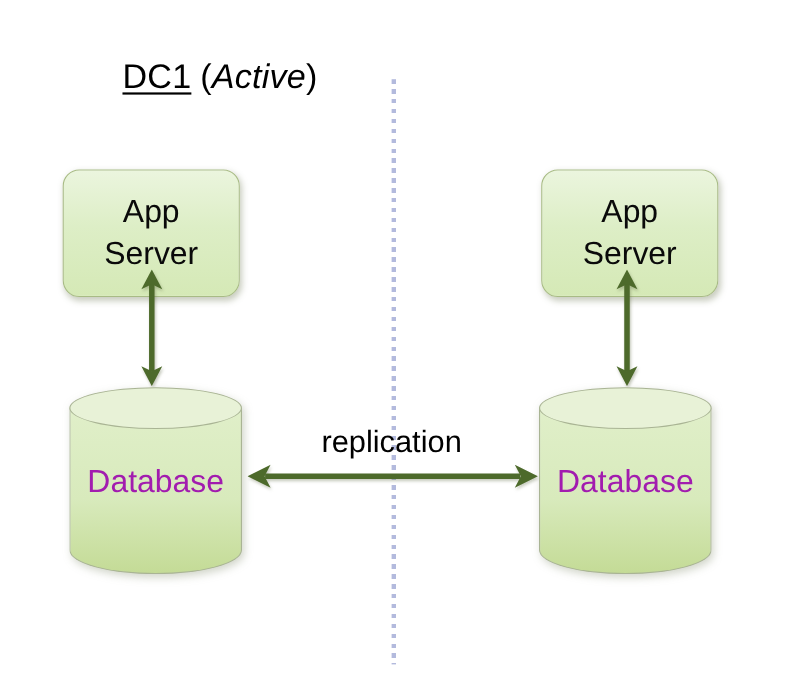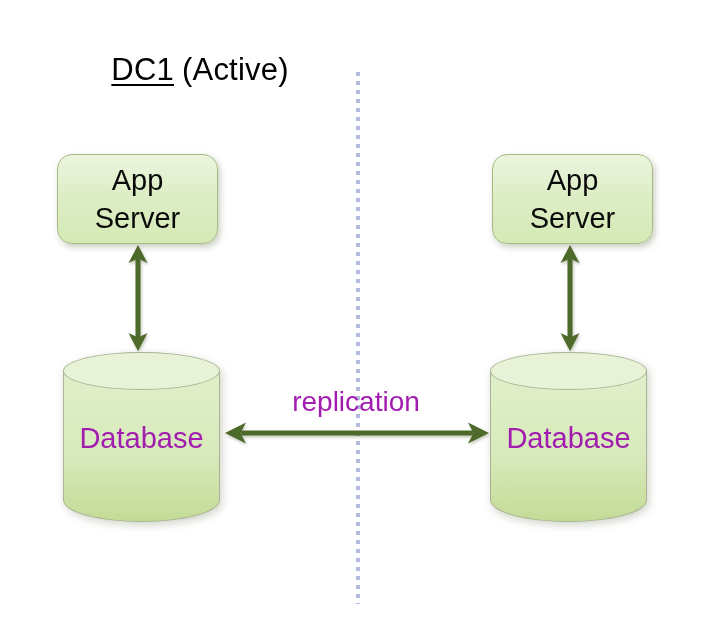--- a/index.html
+++ b/index.html
@@ -25,27 +25,27 @@
   }
   #title-dc1 { left: 57px; }
   #title-dc2 { left: 429px; }
   .dc-name {
     text-decoration: underline;
     text-underline-offset: 4px;
     text-decoration-thickness: 2px;
     margin-left: 38px;
   }
   .paren.open { margin-left: 8px; }
-  .dc-status { }
+  .dc-status { font-style: italic; }
 
   
   .app-box {
     position: absolute;
     width: 161px;
-    height: 90px;
+    height: 116px;
     box-sizing: border-box;
     border: 1.5px solid #a8bb85;
     border-radius: 15px;
     background: linear-gradient(180deg, #ebf5de 0%, #ddeec6 45%, #d5e9b6 100%);
     box-shadow: 2px 3px 6px rgba(110, 120, 85, 0.38);
     display: flex;
     align-items: center;
     justify-content: center;
   }
   #box-dc1 { left: 57px;  top: 154px; }
@@ -113,21 +113,21 @@
     left: 225px; top: 420px;
     width: 264px; height: 26px;
     filter: drop-shadow(1.5px 2px 1.5px rgba(95, 105, 70, 0.35));
   }
   .replication-label {
     position: absolute;
     left: 256px; top: 386px;
     width: 200px;
     text-align: center;
     font-size: 28px;
-    color: #a21caf;
+    color: #000000;
   }
 
   
   .divider {
     position: absolute;
     left: 356px; top: 72px;
     width: 4px; height: 532px;
     background: repeating-linear-gradient(
       180deg,
       #b3badd 0px, #b3badd 4px,

